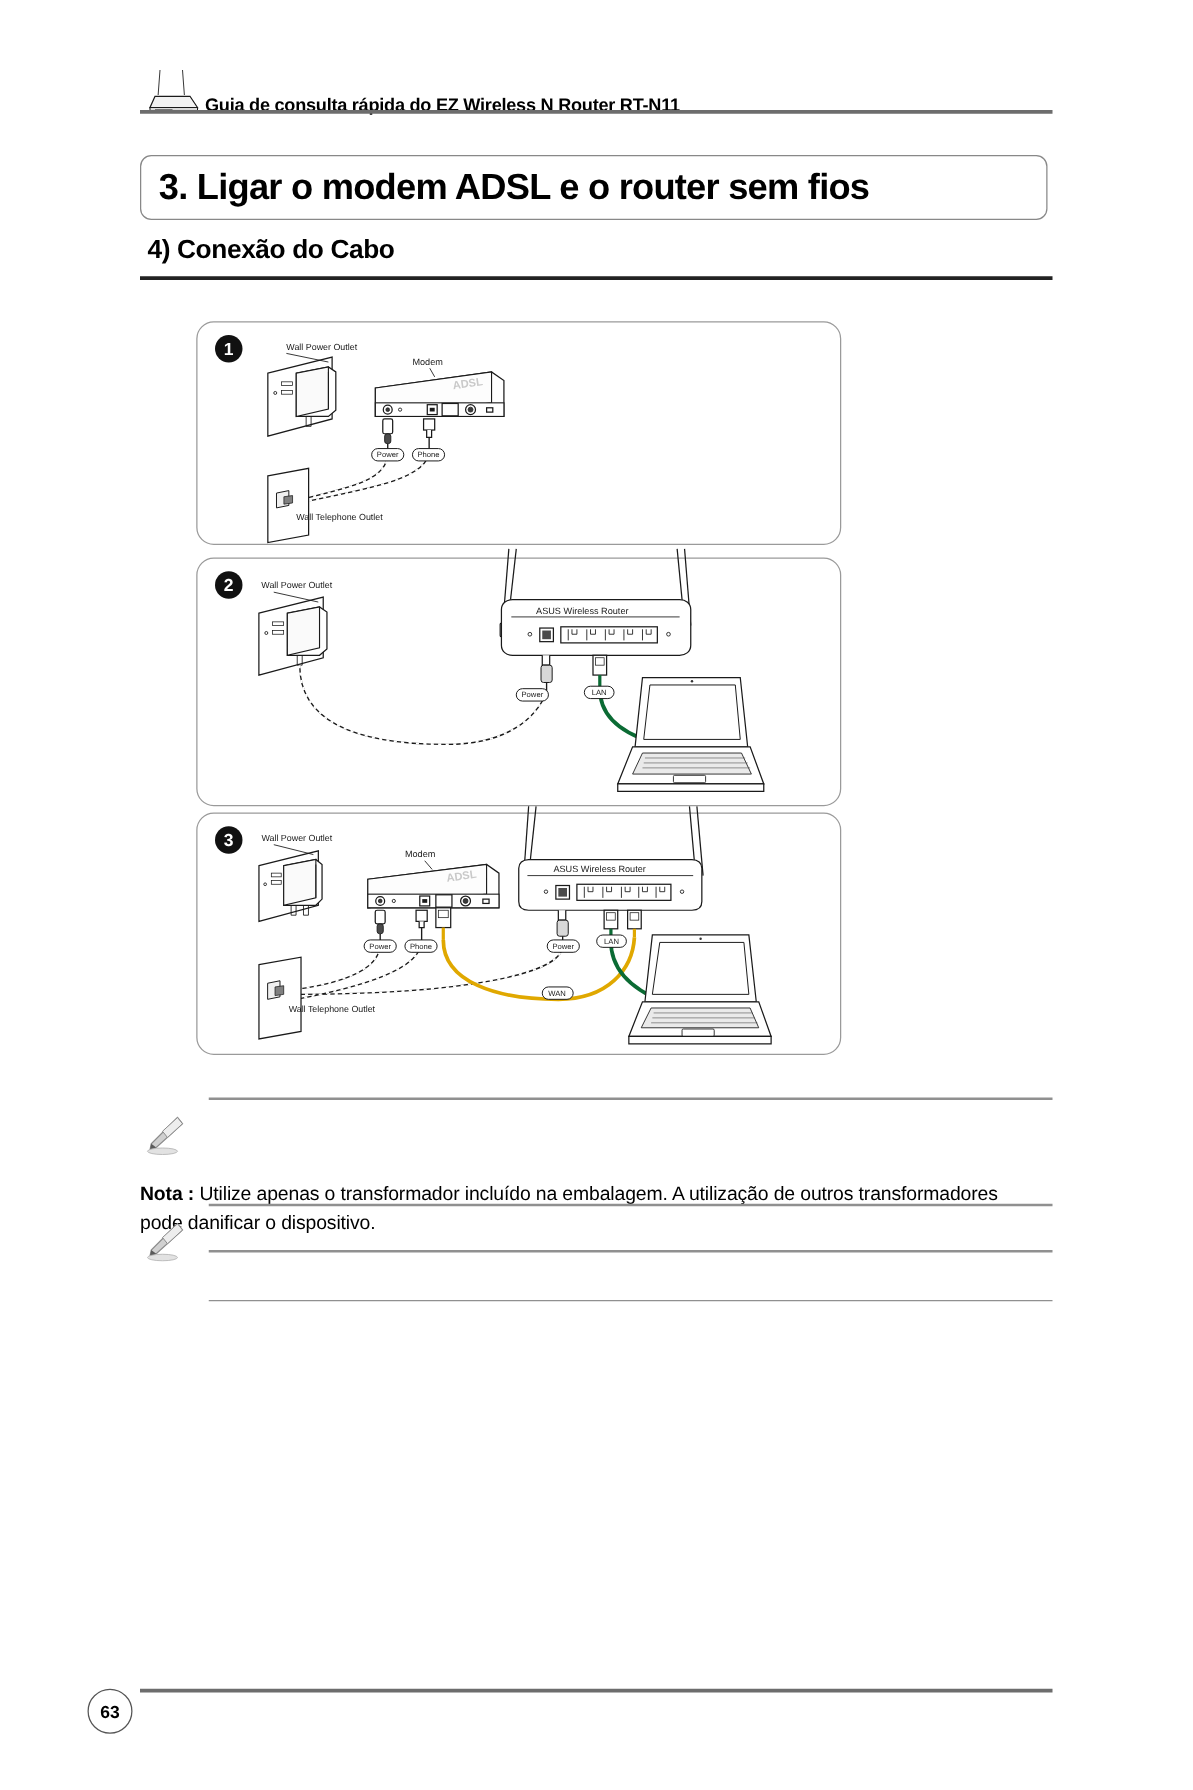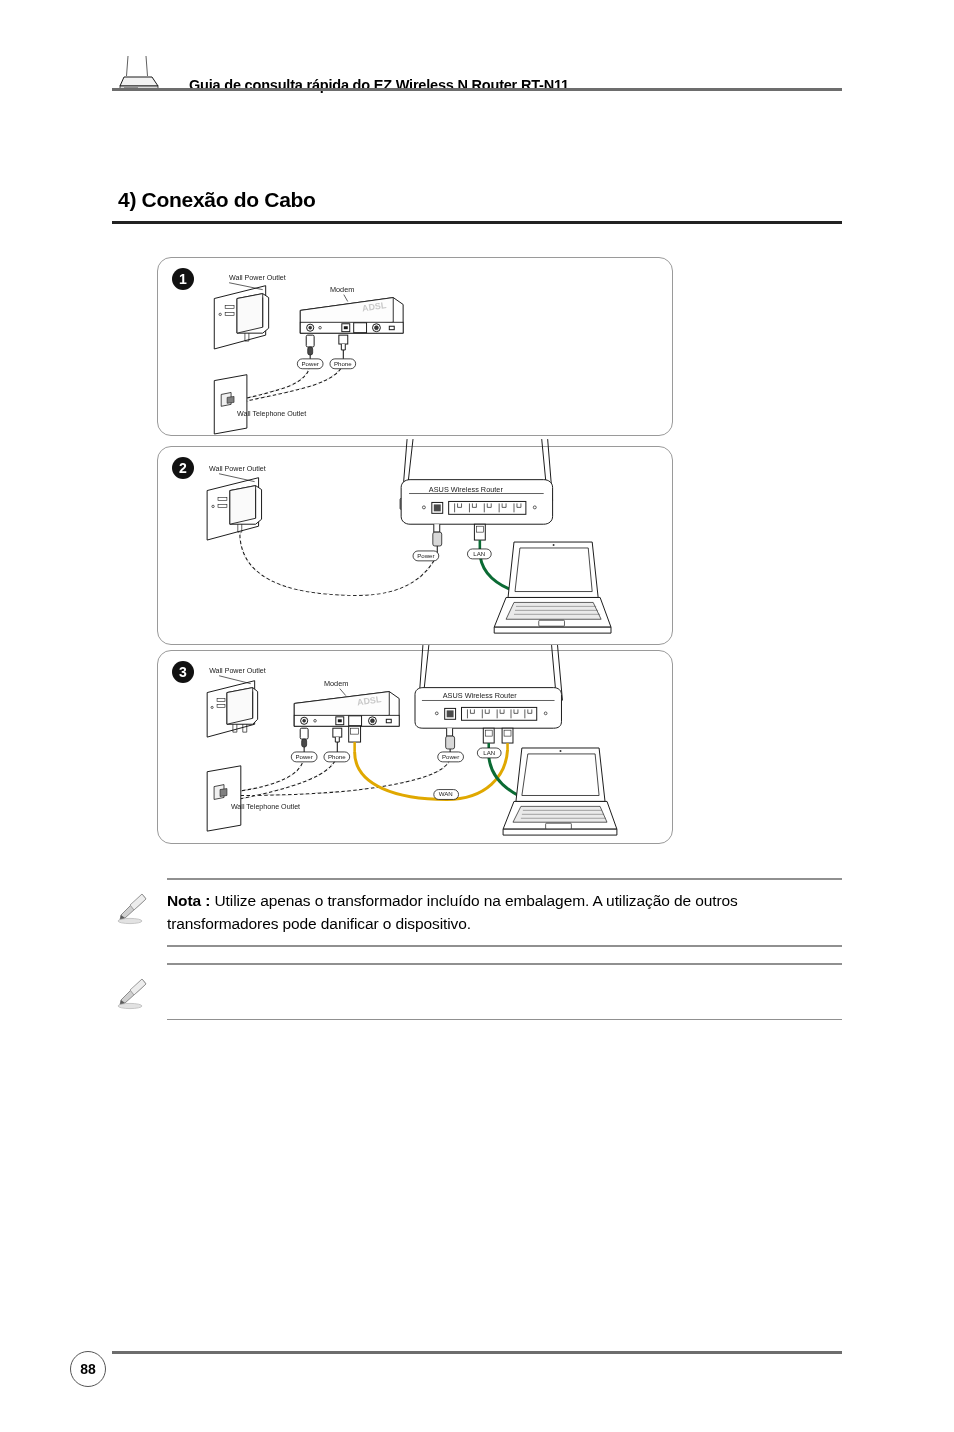--- a/index.html
+++ b/index.html
@@ -22,21 +22,20 @@
 
   
   .header {
     position: absolute;
     left: 112px;
     top: 42px;
     width: 730px;
     height: 52px;
     display: flex;
     align-items: flex-end;
-    gap: 25px;
   }
   .header-icon {
     width: 52px;
     height: 44px;
     flex: 0 0 52px;
     position: relative;
   }
   .header-title {
     font-size: 14.5px;
     font-weight: bold;
@@ -147,20 +146,21 @@
     height: 1.5px;
     background: #909090;
   }
   .note-rule-top { top: 0; }
   .note-rule-bottom { bottom: 0; }
 
   .note-body {
     display: flex;
     align-items: flex-start;
     padding: 12px 0 11px 0;
+    flex-direction: column;
   }
   .note-icon {
     flex: 0 0 55px;
     height: 34px;
     position: relative;
   }
   .note-text {
     font-size: 15.5px;
     line-height: 1.48;
     letter-spacing: -0.1px;
@@ -241,20 +241,23 @@
         <line x1="34" y1="6" x2="35.5" y2="26" class="ln-thin"></line>
         <path d="M8 36 L12 27 L40 27 L46 36 Z" fill="#f2f2f2" stroke="#1a1a1a" stroke-width="1"></path>
         <rect x="8" y="36" width="38" height="3.5" fill="#d9d9d9" stroke="#1a1a1a" stroke-width="0.8"></rect>
         <line x1="12" y1="37.8" x2="26" y2="37.8" stroke="#555" stroke-width="0.8"></line>
       </svg>
     </div>
     <div class="header-title">Guia de consulta rápida do EZ Wireless N Router RT-N11</div>
   </div>
   <div class="header-rule"></div>
 
+  <div class="title-box">
+    <div class="title-box-text">3. Ligar o modem ADSL e o router sem fios</div>
+  </div>
   <div class="subtitle">4) Conexão do Cabo</div>
   <div class="subtitle-rule"></div>
 
   <div class="panel" id="panel-1">
     <div class="step-badge">1</div>
     <svg class="panel-svg" viewBox="0 0 516 179">
 
       <g>
         <path d="M55 41 L107 28 L107 78 L55 92 Z" class="fill-w"></path>
         <rect x="66" y="48" width="9" height="3" fill="#fff" stroke="#1a1a1a" stroke-width="0.6"></rect>
@@ -583,15 +586,15 @@
           <path d="M30 4 L34 9 L22 20 L18 15 Z" fill="#ededed" stroke="#8c8c8c" stroke-width="0.8"></path>
           <path d="M9 25 L8 30 L13 28 Z" fill="#5a5a5a"></path>
           <ellipse cx="18" cy="31" rx="12" ry="2.6" fill="#e2e2e2" stroke="#b5b5b5" stroke-width="0.7"></ellipse>
         </svg>
       </div>
     </div>
     <div class="note-rule-bottom"></div>
   </div>
 
   <div class="footer-rule"></div>
-  <div class="page-number">88</div>
+  <div class="page-number">63</div>
 
 </div>
 
 </body></html>

